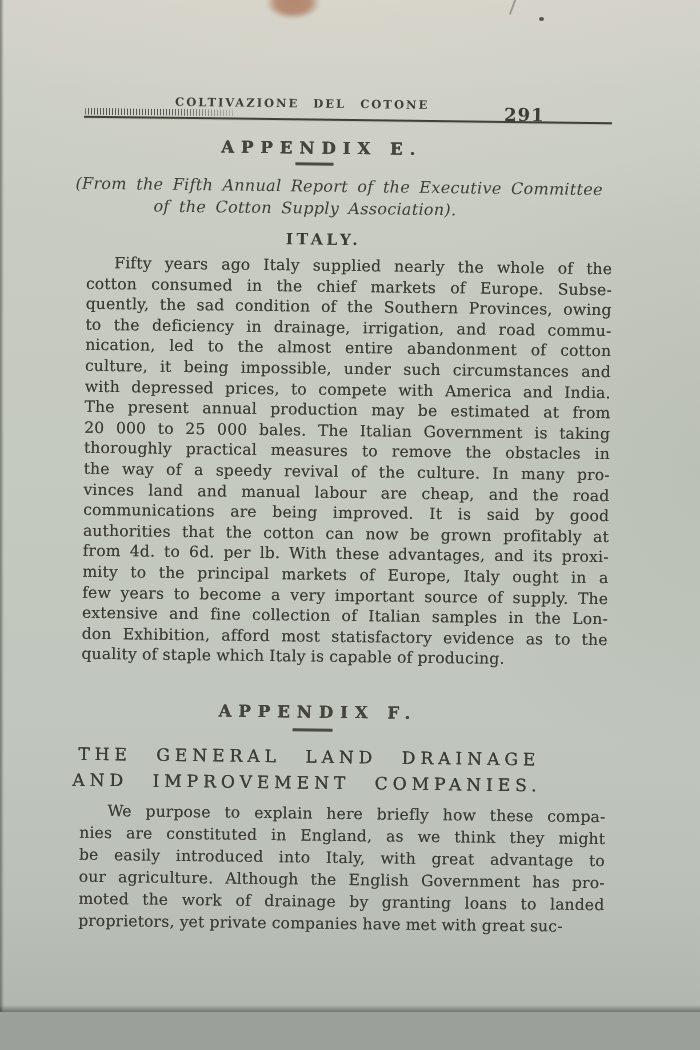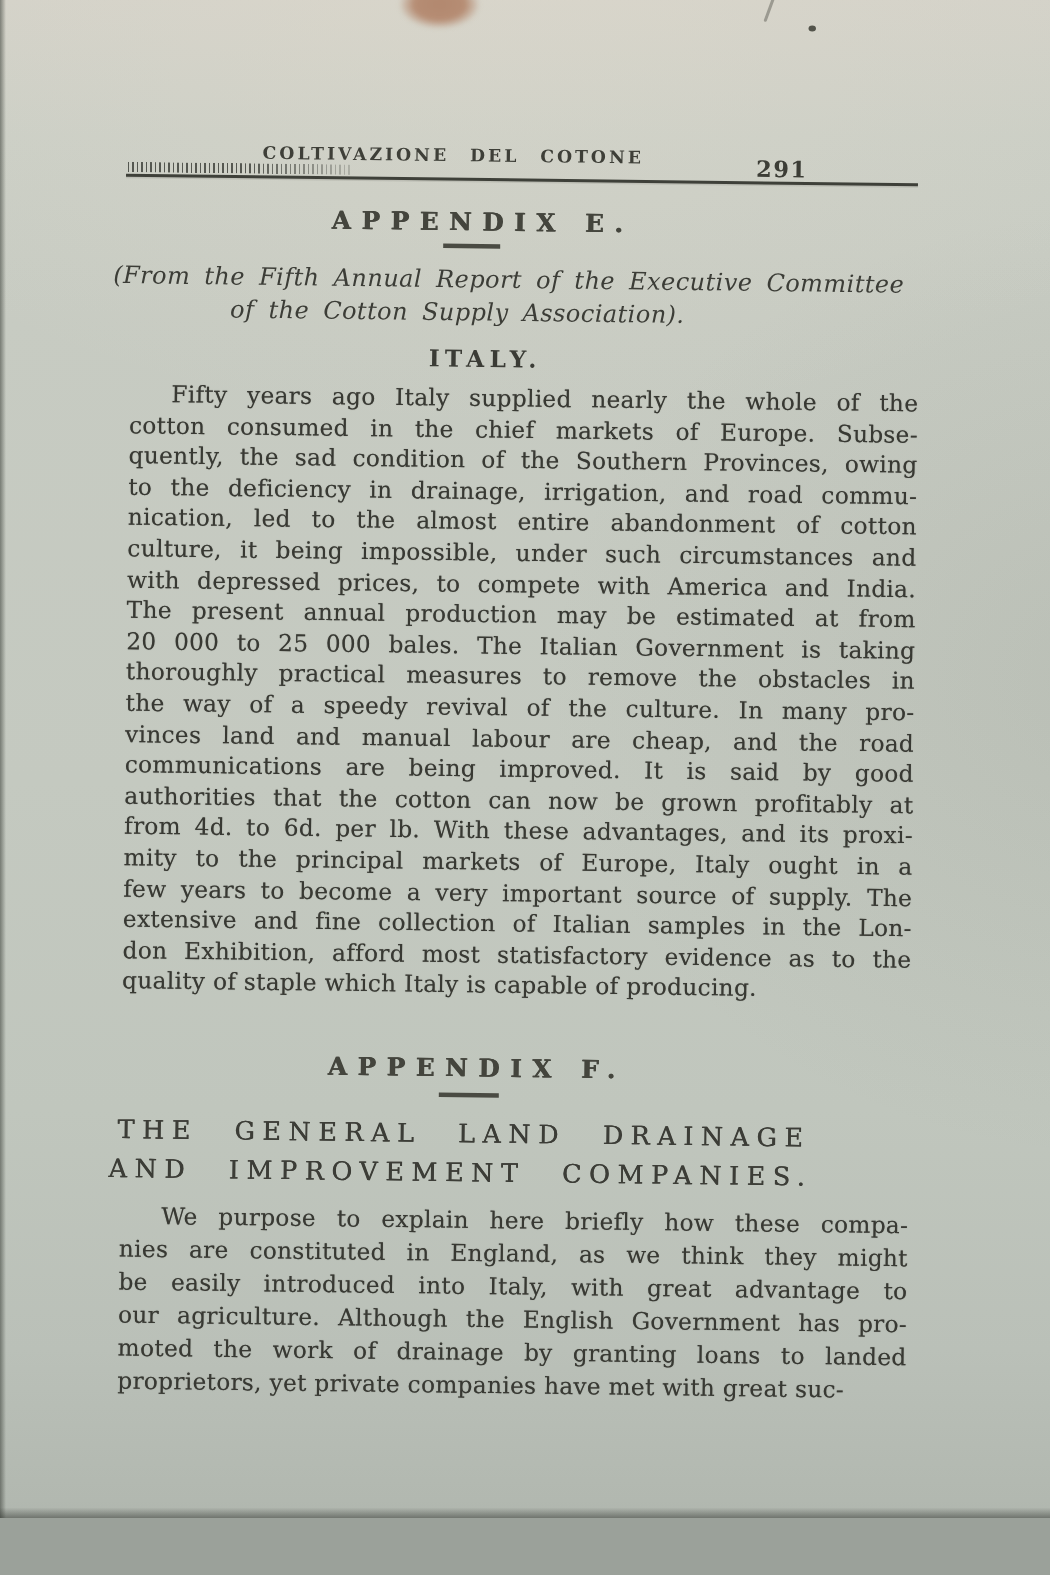--- a/index.html
+++ b/index.html
@@ -33,21 +33,21 @@
 
   
   .tilt { position:absolute; left:0; top:0; width:700px; height:1050px;
     transform: rotate(0.7deg); transform-origin: 350px 120px; }
 
   .abs { position: absolute; }
   .ctr { width: 700px; text-align: center; }
 
   .runhead-title { top:97px; left:0; transform: translateX(-48px);
     font-size:11.5px; font-weight:bold; letter-spacing:2px; word-spacing:8px; color:#3e3f38; }
-  .page-number { top:102px; left:504px; font-size:15px; font-weight:bold; letter-spacing:1px; color:#3c3d36; }
+  .page-number { top:102px; left:504px; font-size:18px; font-weight:bold; letter-spacing:1px; color:#3c3d36; }
   .hatch { top:111px; left:85px; width:150px; height:7px;
     background: repeating-linear-gradient(90deg, rgba(55,57,51,0.8) 0 1px, rgba(55,57,51,0) 1px 3px);
     -webkit-mask-image: linear-gradient(90deg, #000 55%, rgba(0,0,0,0.25));
     mask-image: linear-gradient(90deg, #000 55%, rgba(0,0,0,0.25)); }
   .head-rule { top:119px; left:84px; width:528px; height:1.5px;
     background: var(--rule, rgba(62,64,57,0.78)); box-shadow: 0 1px 0 rgba(62,64,57,0.12); }
 
   .appendix-title { font-weight:bold; font-size:16.5px; letter-spacing:7px;
     color:#44453d; text-shadow: 0.4px 0 0 #44453d; }
   .appendix-e-title { top:139px; transform: translateX(-28px); }

